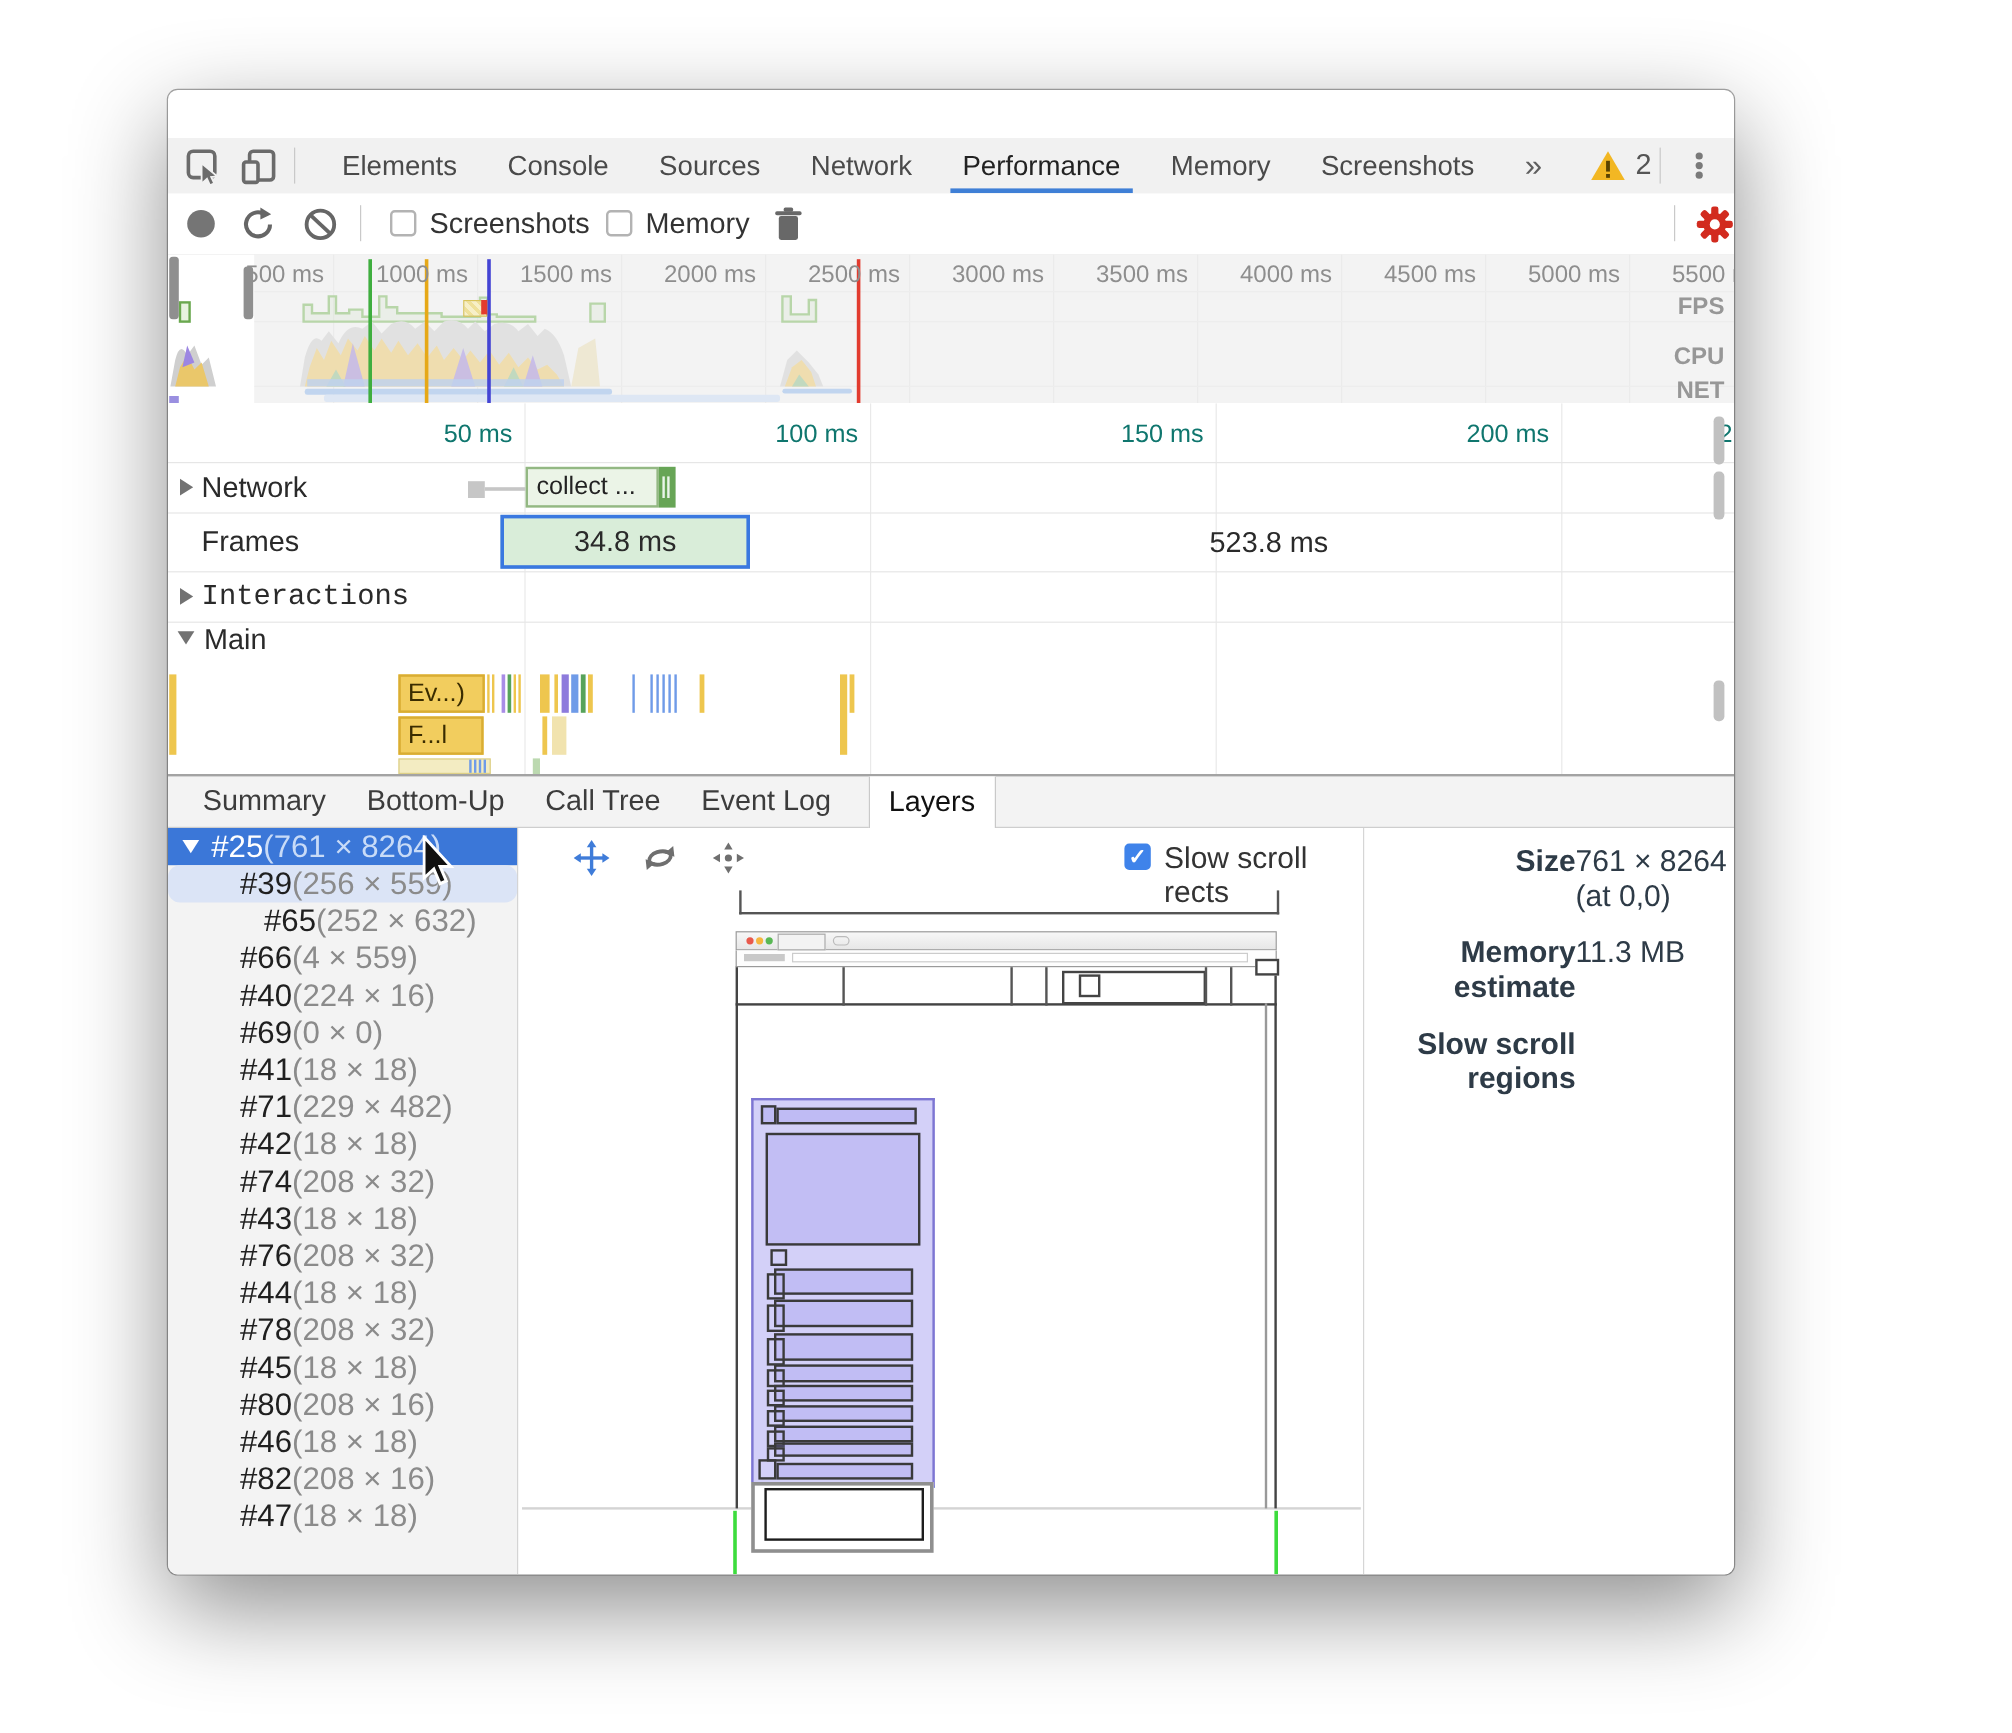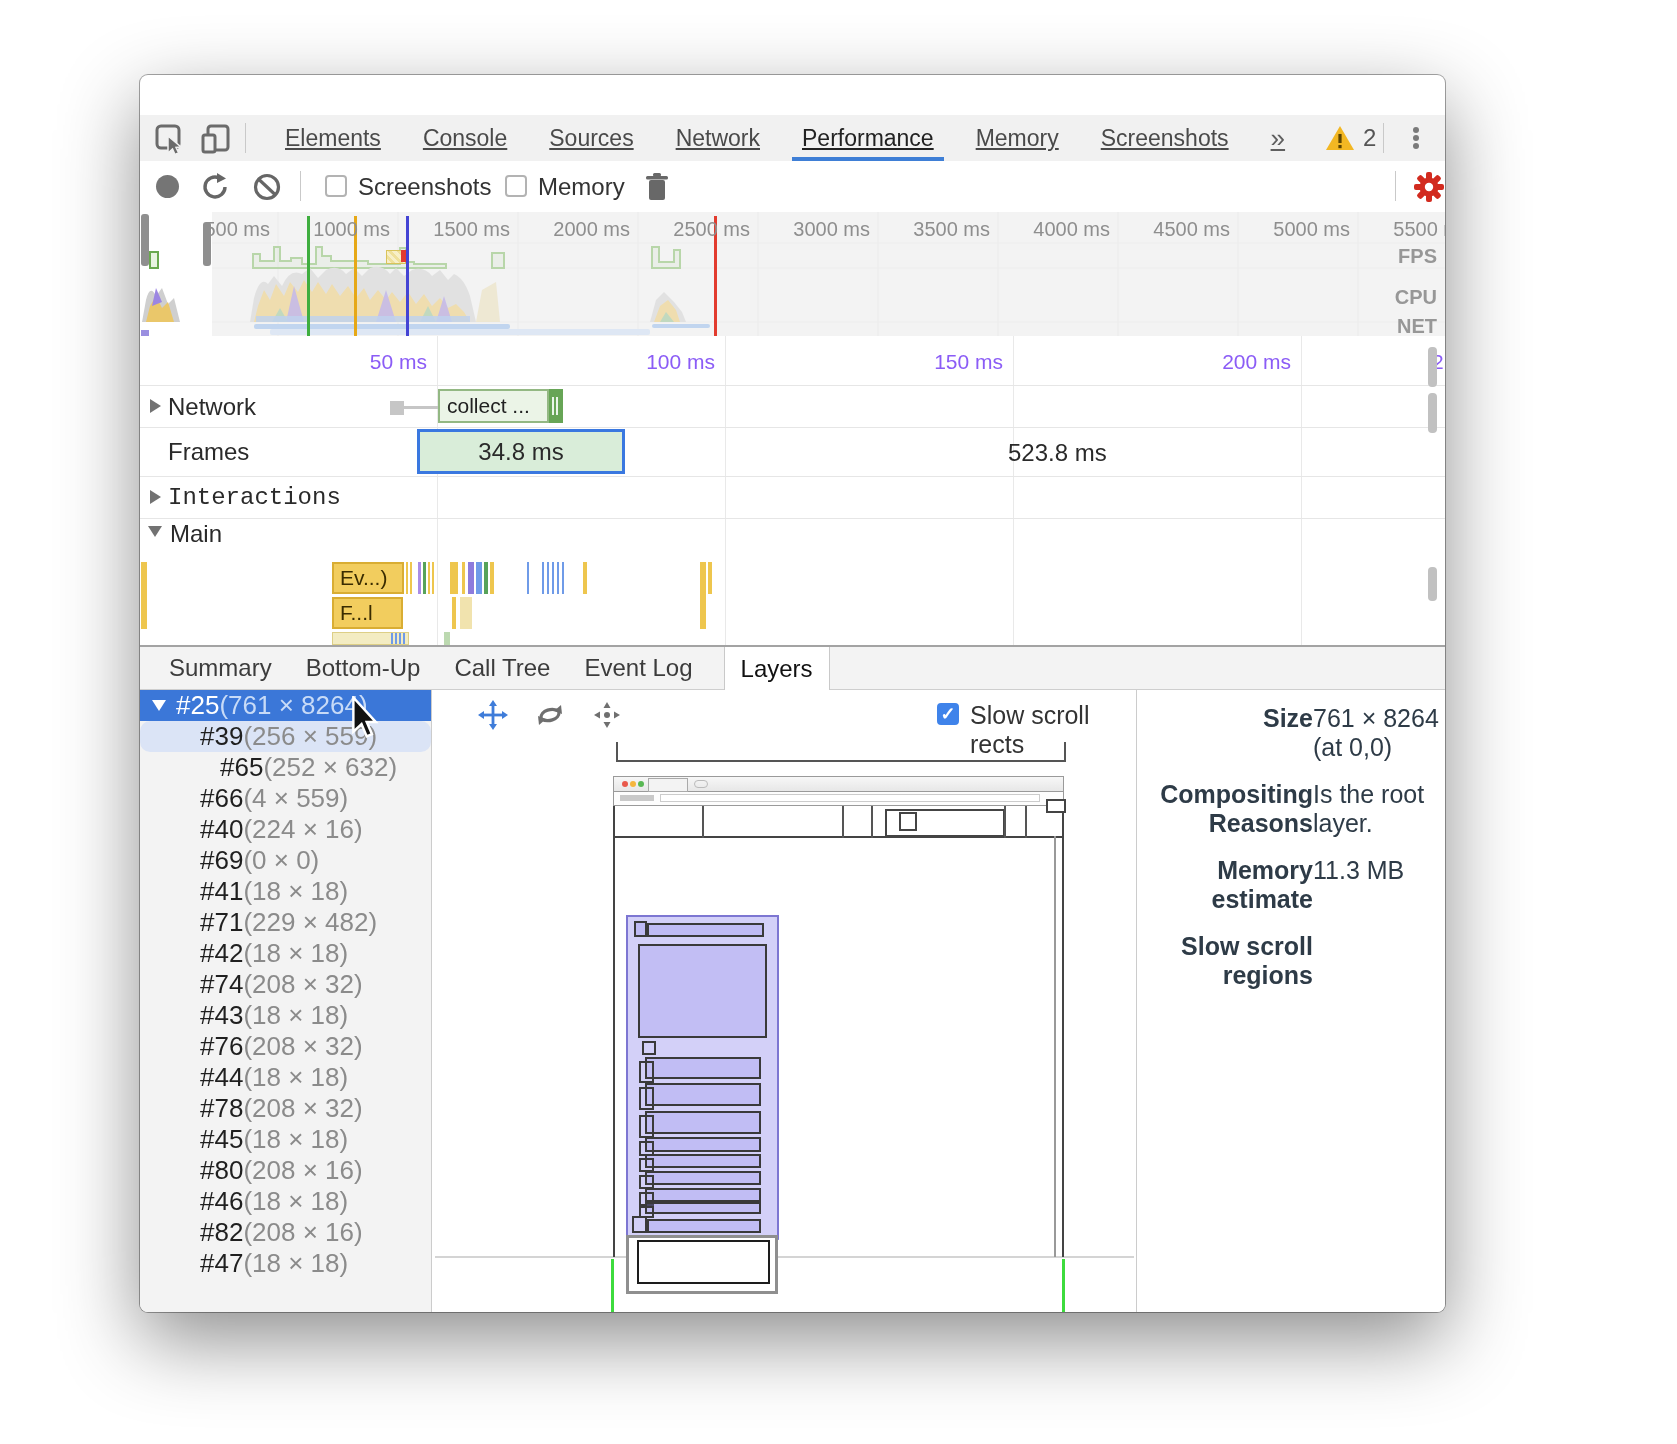--- a/index.html
+++ b/index.html
@@ -10,21 +10,21 @@
   
   #titlebar{position:absolute;left:0;top:0;width:100%;height:40px;
     background:linear-gradient(#ededed,#dfdfdf);border-bottom:1px solid #c4c4c4;}
   .light{position:absolute;top:12px;width:17px;height:17px;border-radius:50%;}
   #title{position:absolute;left:0;right:0;top:7px;text-align:center;font-size:24px;font-weight:600;color:#404040;}
   
   #tabbar{position:absolute;left:0;top:40px;width:100%;height:46px;background:#f1f1f1;border-bottom:1px solid #d9d9d9;}
   .ticon{position:absolute;top:8px;width:32px;height:32px;}
   .vdiv{position:absolute;top:8px;width:1px;height:30px;background:#c9c9c9;}
   #panel-tabs{position:absolute;left:143px;top:0;height:46px;display:flex;align-items:center;gap:38px;}
-  .ptab{font-size:23px;color:#4a4a4a;position:relative;height:46px;display:flex;align-items:center;padding:0 2px;text-decoration:underline;}
+  .ptab{font-size:23px;color:#4a4a4a;position:relative;height:46px;display:flex;align-items:center;padding:0 2px;}
   .ptab.active{color:#222;}
   .ptab.active::after{content:"";position:absolute;left:-8px;right:-8px;bottom:0;height:4px;background:#3f7fd6;}
   #overflow-chevron{font-size:26px;color:#5f5f5f;}
   #warn-wrap{position:absolute;top:9px;display:flex;align-items:center;gap:8px;}
   #warn-count{font-size:24px;color:#555;}
   .kebab{position:absolute;top:10px;width:8px;height:28px;}
   .kebab i{display:block;width:6px;height:6px;border-radius:50%;background:#7a7a7a;margin:2px auto;}
   
   #ptoolbar{position:absolute;left:0;top:86px;width:100%;height:51px;background:#fff;border-bottom:1px solid #e4e4e4;}
   .cb{position:absolute;top:14px;width:22px;height:22px;border:2px solid #b3b3b3;border-radius:4px;background:#fff;box-sizing:border-box;}
@@ -35,21 +35,21 @@
   #overview{position:absolute;left:0;top:137px;width:100%;height:124px;background:#f2f2f2;overflow:hidden;}
   .ov-lab{position:absolute;top:6px;font-size:20px;color:#8e8e8e;white-space:nowrap;}
   .lane-lab{position:absolute;right:8px;font-size:20px;font-weight:bold;color:#979797;}
   .handle{position:absolute;width:8px;border-radius:3px;background:#8f8f8f;}
   #ovmark{position:absolute;left:246px;top:38px;width:18px;height:12px;border:1px solid #d9c35a;
     background:repeating-linear-gradient(45deg,#f7efc8 0 3px,#efe09a 3px 6px);}
   #ovmark i{position:absolute;right:-1px;top:-1px;width:5px;height:12px;background:#e23b2e;}
   
   #flame{position:absolute;left:0;top:261px;width:100%;height:309px;background:#fff;overflow:hidden;}
   .grid{position:absolute;top:0;bottom:0;width:1px;background:#e9e9e9;}
-  .fl-lab{position:absolute;top:14px;font-size:21px;color:#8b5cf6;white-space:nowrap;}
+  .fl-lab{position:absolute;top:14px;font-size:21px;color:#0f766e;white-space:nowrap;}
   .rowline{position:absolute;left:0;right:0;height:1px;background:#e6e6e6;}
   .trk{position:absolute;left:28px;font-size:24px;color:#2a2a2a;}
   .tri{position:absolute;width:0;height:0;}
   .tri.right{border-left:11px solid #727272;border-top:7px solid transparent;border-bottom:7px solid transparent;}
   .tri.down{border-top:11px solid #727272;border-left:7px solid transparent;border-right:7px solid transparent;}
   #net-bar{position:absolute;left:298px;top:314px;width:111px;height:34px;background:#ebf4e7;
     border:2px solid #93b883;box-sizing:border-box;font-size:21px;color:#222;line-height:30px;
     padding-left:7px;overflow:hidden;white-space:nowrap;}
   #net-cap{position:absolute;left:409px;top:314px;width:14px;height:34px;background:#67a556;}
   #net-cap i{position:absolute;top:8px;width:2px;height:18px;background:#e9f5e9;}
@@ -445,27 +445,20 @@
 
     <div id="details">
         <div class="drow">
           <div class="dlabel">Size</div>
           <div class="dval">
             <div>761 × 8264</div>
             <div>(at 0,0)</div>
           </div>
         </div>
         <div class="drow">
-          <div class="dlabel">Compositing Reasons</div>
-          <div class="dval">
-            <div>Is the root</div>
-            <div>layer.</div>
-          </div>
-        </div>
-        <div class="drow">
           <div class="dlabel">Memory estimate</div>
           <div class="dval">
             <div>11.3 MB</div>
           </div>
         </div>
         <div class="drow">
           <div class="dlabel">Slow scroll regions</div>
           <div class="dval"></div>
         </div>
       </div>

